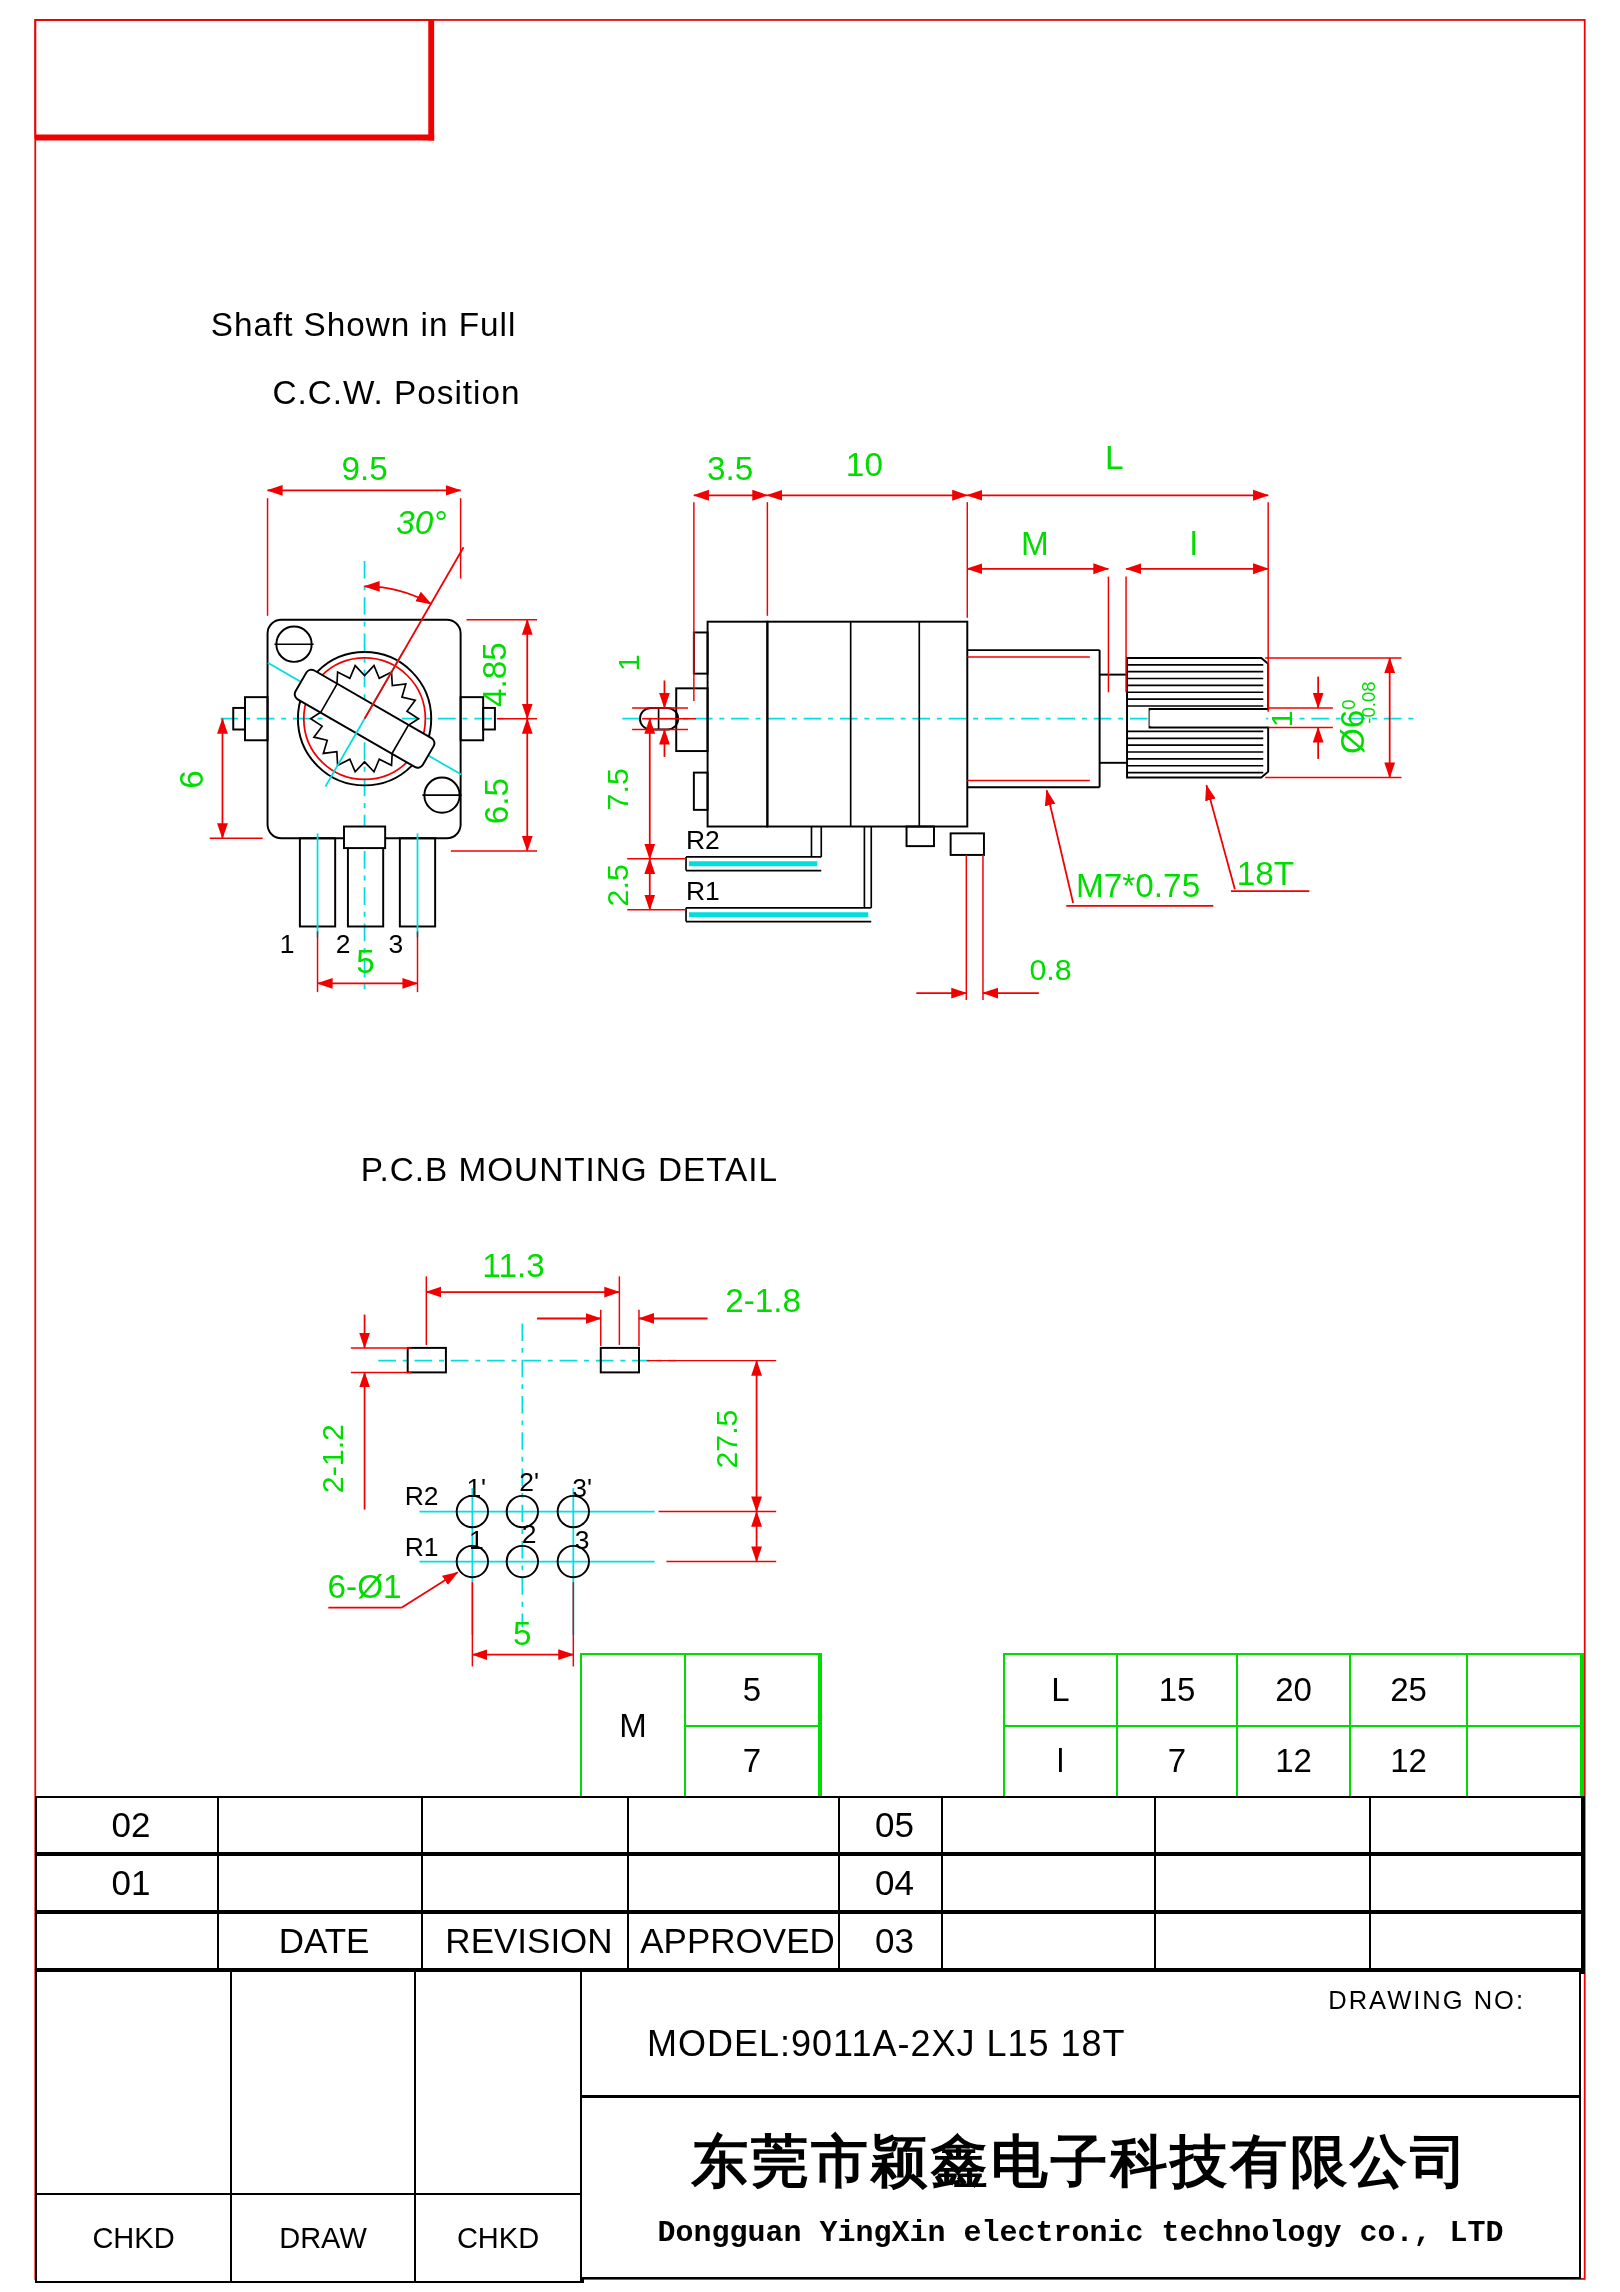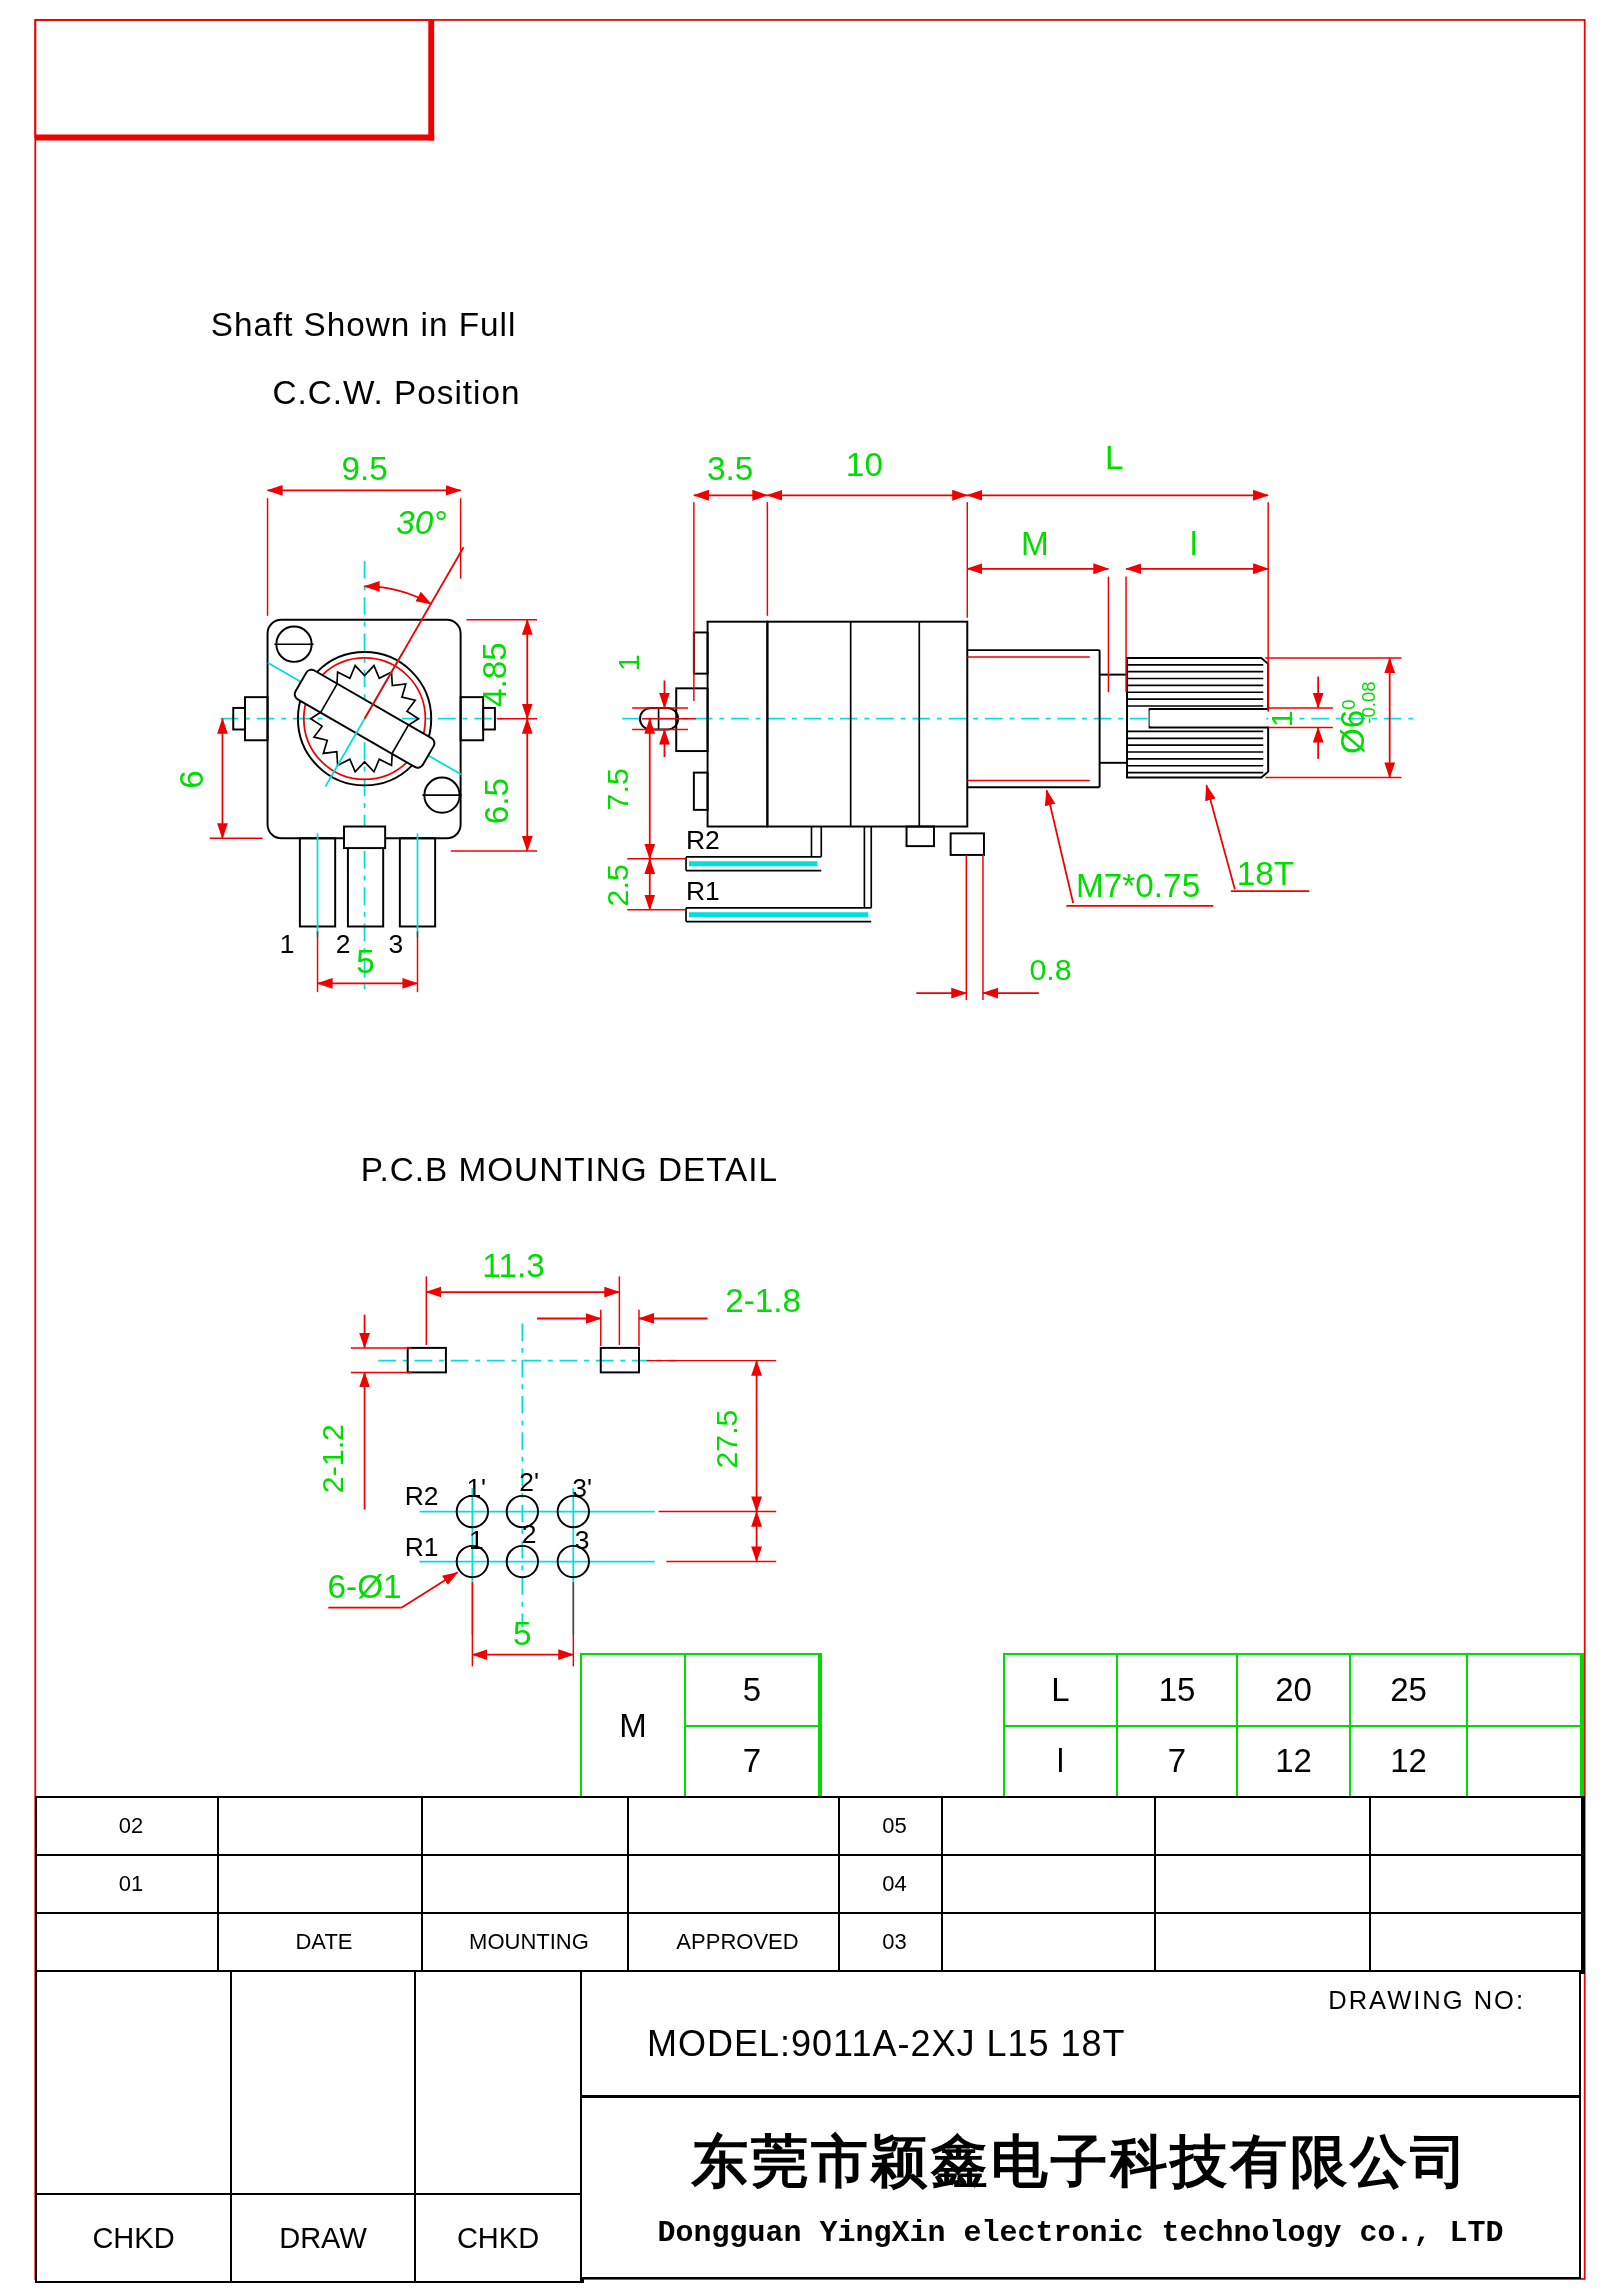--- a/index.html
+++ b/index.html
@@ -18,21 +18,21 @@
   text.g{fill:#00dc00;font-size:34px;}
   text.gs{fill:#00dc00;font-size:31px;}
   text.b{fill:#000;font-size:27px;}
   text.t{fill:#000;font-size:34px;letter-spacing:1px;}
   
   .gtable{position:absolute;display:grid;border:2px solid #00dc00;background:#fff;}
   .gtable>div{border-right:2px solid #00dc00;border-bottom:2px solid #00dc00;display:flex;align-items:center;justify-content:center;font-size:33px;color:#000;}
   .rev{position:absolute;left:35px;top:1796px;width:1546px;height:174px;display:grid;
        grid-template-columns:182px 204px 206px 211px 103px 213px 215px 1fr;
        grid-template-rows:1fr 1fr 1fr;border:2.9px solid #000;background:#fff;}
-  .rev>div{border-right:2px solid #000;border-bottom:2px solid #000000;display:flex;align-items:center;justify-content:center;font-size:22px;padding-left:8px;}
+  .rev>div{border-right:2px solid #000;border-bottom:4px solid #000000;display:flex;align-items:center;justify-content:center;font-size:35px;padding-left:8px;}
   .llb{position:absolute;left:35px;top:1970px;width:545px;height:309px;display:grid;
        grid-template-columns:195px 184px 1fr;grid-template-rows:221px 1fr;border:2.9px solid #000;background:#fff;}
   .llb>div{border-right:2px solid #000;border-top:2px solid #000;display:flex;align-items:center;justify-content:center;font-size:29px;}
   .llb>div:nth-child(-n+3){border-top:none;}
   .tblock{position:absolute;left:580px;top:1970px;width:1001px;height:309px;border:2.9px solid #000;background:#fff;box-sizing:border-box;}
   .tblock .modelband{position:relative;height:123px;border-bottom:3.9px solid #000;}
   .drawno{position:absolute;right:54px;top:13.7px;font-size:25.5px;letter-spacing:2px;color:#000;}
   .modelline{position:absolute;left:65px;top:51px;font-size:36px;letter-spacing:1px;color:#000;display:flex;}
   .companyband{height:177px;display:flex;flex-direction:column;align-items:center;justify-content:center;gap:15px;}
   .cn{font-family:"Liberation Serif",serif;font-weight:bold;font-size:57px;letter-spacing:2.9px;color:#000;white-space:nowrap;}
@@ -342,21 +342,21 @@
   <div>01</div>
   <div></div>
   <div></div>
   <div></div>
   <div>04</div>
   <div></div>
   <div></div>
   <div></div>
   <div></div>
   <div>DATE</div>
-  <div>MOUNTING</div>
+  <div>REVISION</div>
   <div>APPROVED</div>
   <div>03</div>
   <div></div>
   <div></div>
   <div></div>
 </div>
 
 <div class="llb">
   <div></div>
   <div></div>

